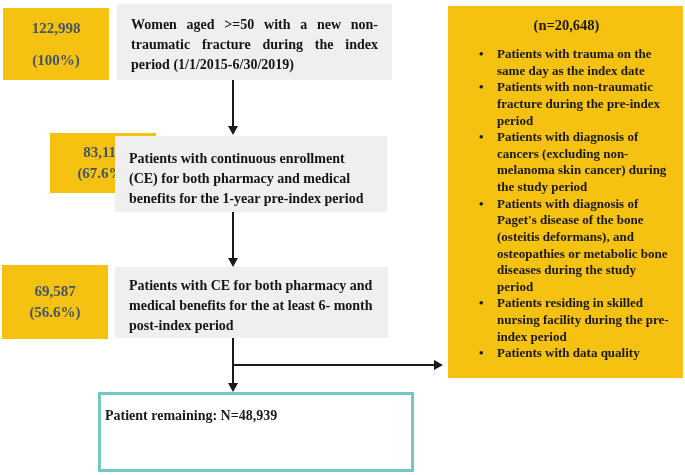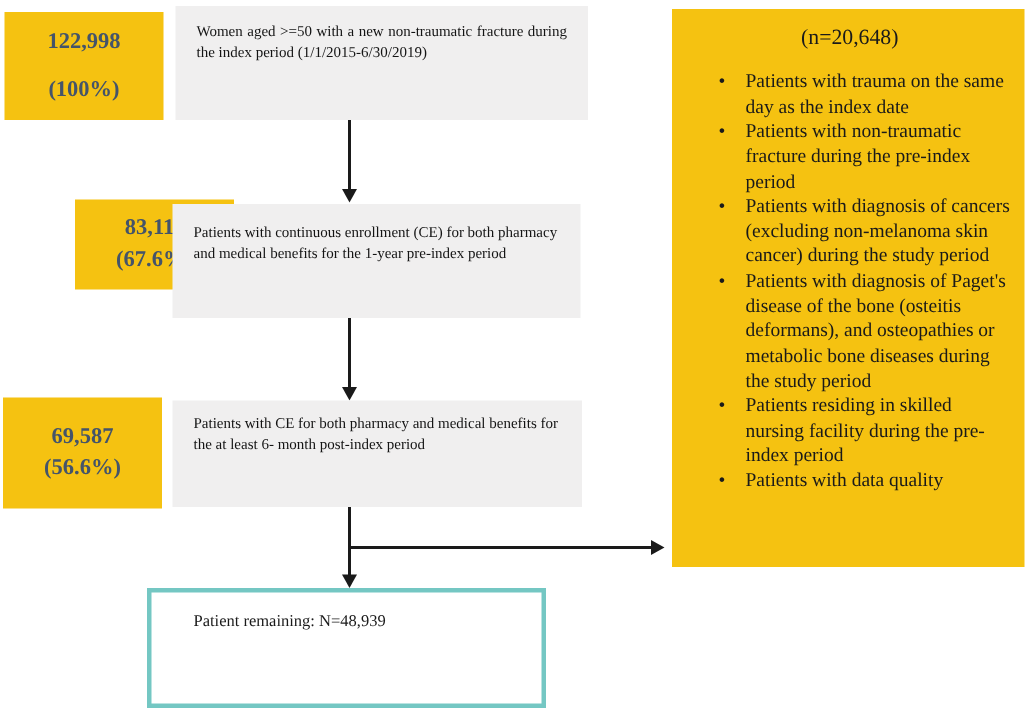--- a/index.html
+++ b/index.html
@@ -1,15 +1,15 @@
 <!DOCTYPE html>
 <html style="--amber: #F5C211; --gray_box: #F0EFEF; --teal_border: #74C7C3; --count_text: #44546A; --arrow: #1A1A1A;"><head>
 <meta charset="utf-8">
 <style>
-  * { box-sizing: border-box; }
+  * { box-sizing: border-box; font-weight: bold; }
   html,body { margin:0; padding:0; background:#ffffff; }
   .canvas {
     position: relative;
     width: 685px;
     height: 475px;
     background: #ffffff;
     font-family: "Liberation Serif", "DejaVu Serif", serif;
     color: #1a1a1a;
     overflow: hidden;
   }
@@ -29,21 +29,21 @@
     line-height: 1.25;
   }
   #count1 { left:3px;  top:8px;   width:106px; height:72px; gap:13px; }
   #count2 { left:2px;  top:133px; width:106px; height:60px; gap:2px;margin-left:48px; }
   #count3 { left:2px;  top:265px; width:106px; height:74px; gap:2px; }
 
   
   .desc-box {
     position: absolute;
     background: var(--gray_box, #F0EFEF);
-    font-size: 10px;
+    font-size: 14px;
     line-height: 1.44;
     color: #141414;
   }
   #desc1 { left:117px; top:4px;   width:275px; height:76px; padding:11px 14px 0 14px; text-align: justify; }
   #desc2 { left:115px; top:136px; width:272px; height:76px; padding:13px 14px 0 14px; }
   #desc3 { left:115px; top:267px; width:273px; height:71px; padding:9px 14px 0 14px; }
 
   
   .vline { position:absolute; width:2px; background:var(--arrow, #1a1a1a); }
   .hline { position:absolute; height:2px; background:var(--arrow, #1a1a1a); }
@@ -80,25 +80,25 @@
   }
   .excluded-list li { position:relative; padding-left:39px; }
   .excluded-list li::before {
     content:"\2022";
     position:absolute; left:21px; top:0;
   }
 
   
   .result-box {
     position:absolute;
-    left:98px; top:392px; width:266px; height:80px;
+    left:98px; top:392px; width:316px; height:80px;
     background:#ffffff;
     border:3px solid var(--teal_border, #74C7C3);
-    padding:12px 6px 0 28px;
-    font-size:11px;
+    padding:12px 6px 0 4px;
+    font-size:14px;
     line-height:1.35;
   }
   .result-list {
     list-style:none; margin:2px 0 0 0; padding:0;
   }
   .result-list li { position:relative; padding-left:72px; }
   .result-list li::before {
     content:"\2022";
     position:absolute; left:47px; top:0;
     font-size:12px;

